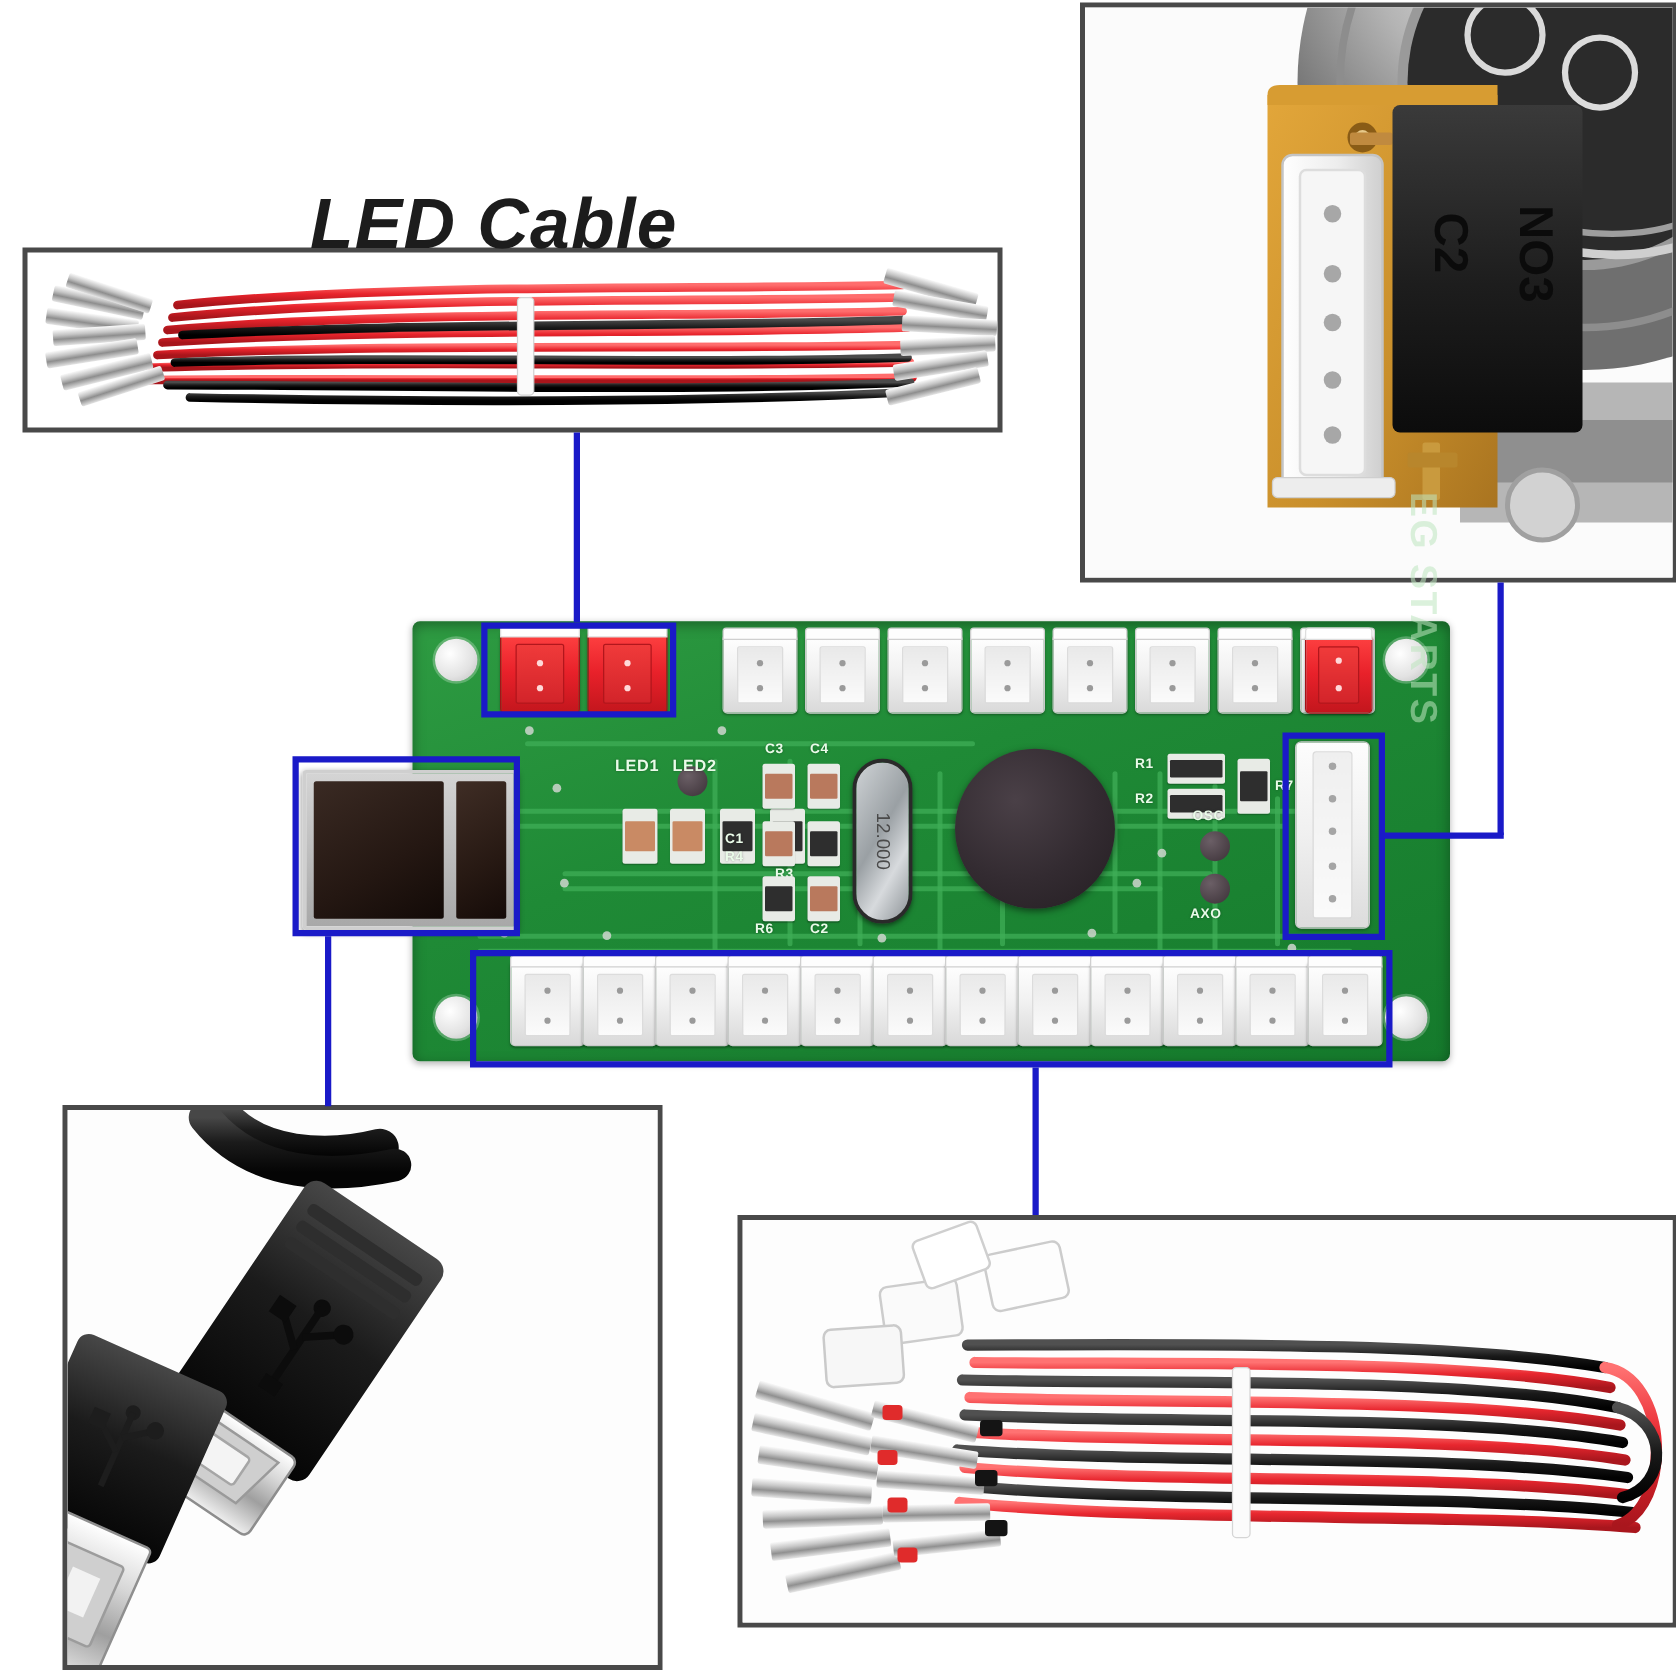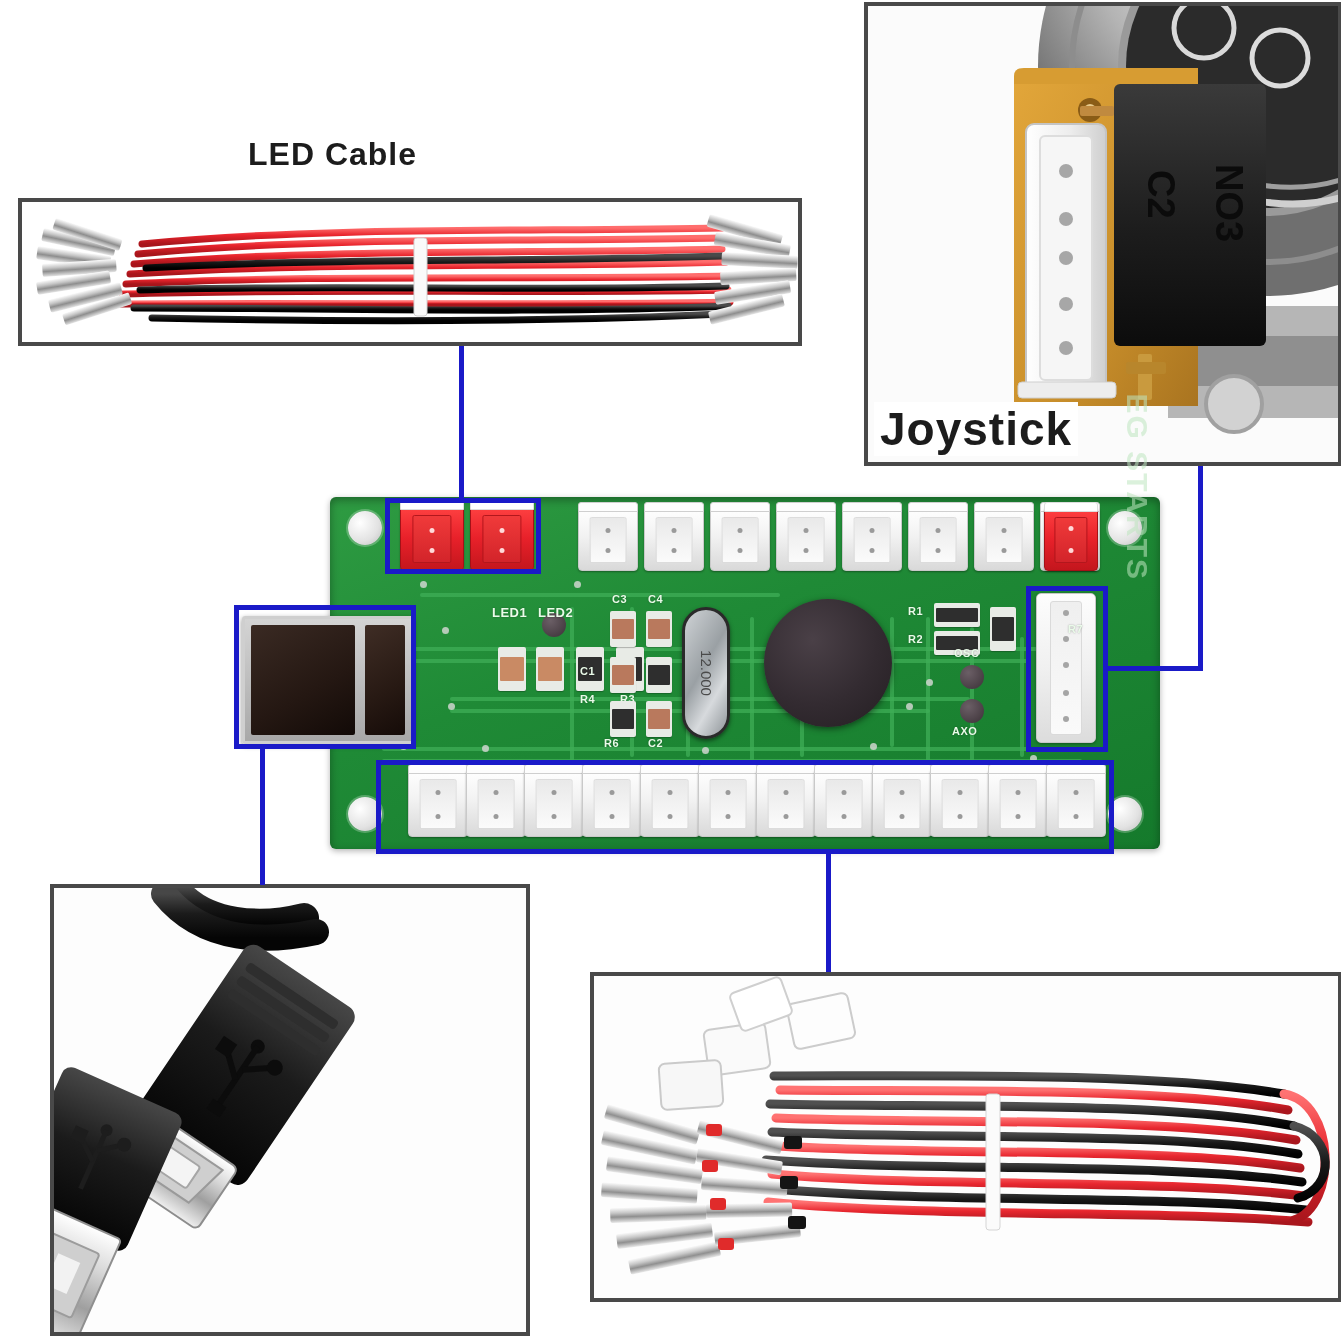--- a/index.html
+++ b/index.html
@@ -170,21 +170,21 @@
           <g transform="translate(692,90) rotate(-9)">
               <rect width="76" height="13" rx="2" fill="url(#met)"></rect>
             </g>
           <g transform="translate(686,110) rotate(-14)">
               <rect width="76" height="13" rx="2" fill="url(#met)"></rect>
             </g>
         </g>
       </svg>
     </div>
   </div>
-  <div class="panel-title" style="left:248px;top:136px;font-size:32px;">LED Cable</div>
+  <div class="panel-title" style="left:248px;top:146px;font-size:57px;font-style:italic;">LED Cable</div>
 
   <div class="panel" style="left:864px;top:2px;width:478px;height:464px;border-left-width:4px;">
     <div style="position:absolute;inset:0;background:#f7f7f7;">
       <svg width="478" height="464" viewBox="0 0 478 464" style="position:absolute;left:0;top:0;">
         <defs>
           <radialGradient id="metal" cx="40%" cy="25%">
             <stop offset="0%" stop-color="#efefef"></stop>
               <stop offset="55%" stop-color="#b4b4b4"></stop>
               <stop offset="100%" stop-color="#6f6f6f"></stop>
           </radialGradient>
@@ -239,21 +239,20 @@
           <circle cx="198" cy="165" r="7"></circle>
             <circle cx="198" cy="213" r="7"></circle>
           <circle cx="198" cy="252" r="7"></circle>
             <circle cx="198" cy="298" r="7"></circle>
           <circle cx="198" cy="342" r="7"></circle>
         </g>
         <rect x="150" y="376" width="98" height="16" rx="4" fill="#ededed" stroke="#cfcfcf" stroke-width="1"></rect>
       </svg>
     </div>
   </div>
-  <div class="panel-title" style="left:874px;top:402px;font-size:46px;background:#fff;padding:0 6px;">Joystick</div>
 
   <div class="panel" style="left:50px;top:884px;width:480px;height:452px;">
     <div style="position:absolute;inset:0;">
       <svg width="480" height="452" viewBox="0 0 480 452" style="position:absolute;left:0;top:0;">
         <defs>
           <linearGradient id="blk2" x1="0" y1="0" x2="0" y2="1">
             <stop offset="0%" stop-color="#474747"></stop>
               <stop offset="45%" stop-color="#1b1b1b"></stop>
               <stop offset="100%" stop-color="#050505"></stop>
           </linearGradient>
@@ -593,21 +592,21 @@
       </div>
     <div class="smd capv" style="left:206px;top:150px;width:28px;height:44px;">
         <i></i>
       </div>
     <div class="smd res" style="left:246px;top:150px;width:28px;height:44px;">
         <i></i>
       </div>
     <div class="smd res" style="left:286px;top:150px;width:28px;height:44px;">
         <i></i>
       </div>
-    <div class="silk sm" style="left:250px;top:196px;">R4</div>
+    <div class="silk sm" style="left:250px;top:183px;">R4</div>
     <div class="silk sm" style="left:290px;top:196px;">R3</div>
 
     <div class="silk sm" style="left:282px;top:96px;">C3</div>
     <div class="silk sm" style="left:318px;top:96px;">C4</div>
     <div class="smd cap" style="left:280px;top:114px;width:26px;height:36px;">
         <i></i>
       </div>
     <div class="smd cap" style="left:316px;top:114px;width:26px;height:36px;">
         <i></i>
       </div>
@@ -637,21 +636,21 @@
         <i></i>
       </div>
     <div class="smd res" style="left:604px;top:134px;width:46px;height:24px;">
         <i></i>
       </div>
     <div class="smd res" style="left:660px;top:110px;width:26px;height:44px;">
         <i></i>
       </div>
     <div class="silk sm" style="left:578px;top:108px;">R1</div>
     <div class="silk sm" style="left:578px;top:136px;">R2</div>
-    <div class="silk sm" style="left:690px;top:126px;margin-left:48px;">R7</div>
+    <div class="silk sm" style="left:690px;top:126px;">R7</div>
 
     <div class="led" style="left:630px;top:168px;width:24px;height:24px;"></div>
     <div class="led" style="left:630px;top:202px;width:24px;height:24px;"></div>
     <div class="silk sm" style="left:624px;top:150px;">OSC</div>
     <div class="silk sm" style="left:622px;top:228px;">AXO</div>
 
     <div class="pad" style="left:112px;top:130px;"></div>
     <div class="pad" style="left:118px;top:206px;"></div>
     <div class="pad" style="left:70px;top:246px;"></div>
     <div class="pad" style="left:152px;top:248px;"></div>

